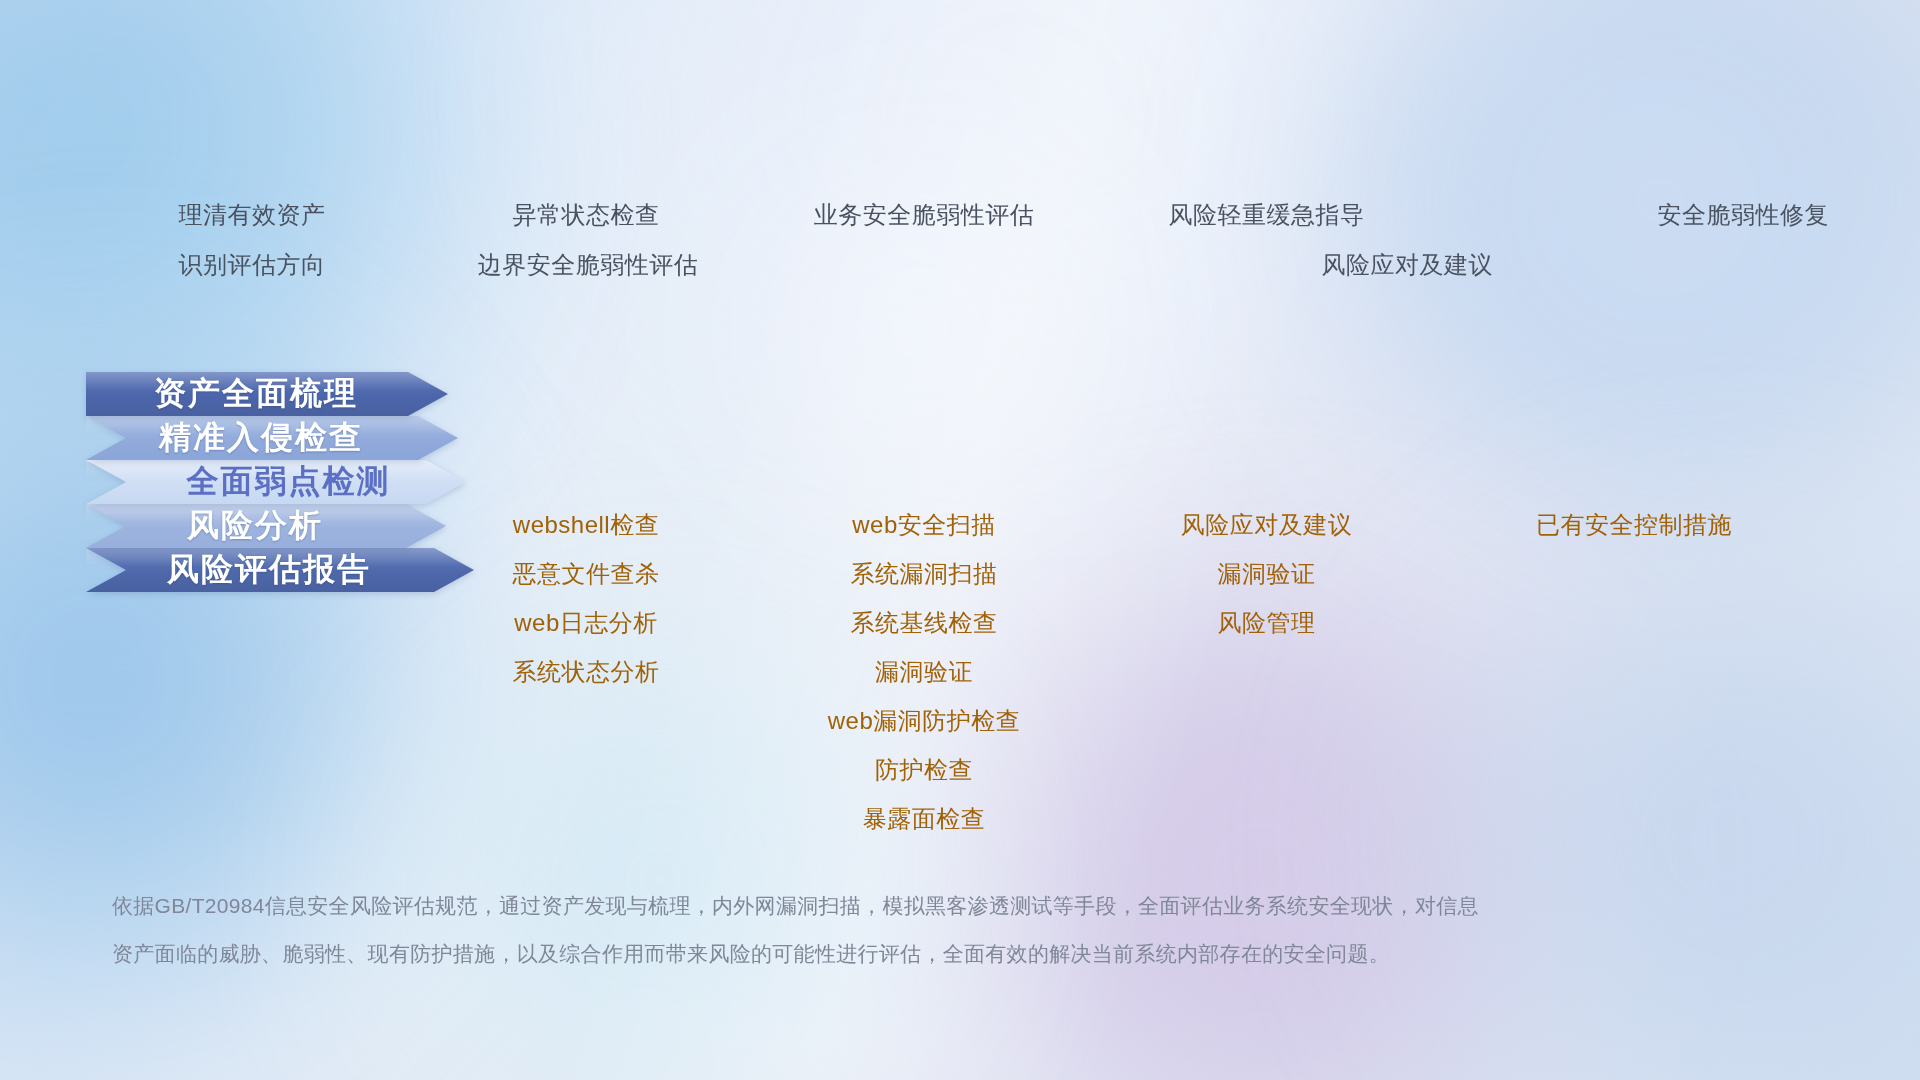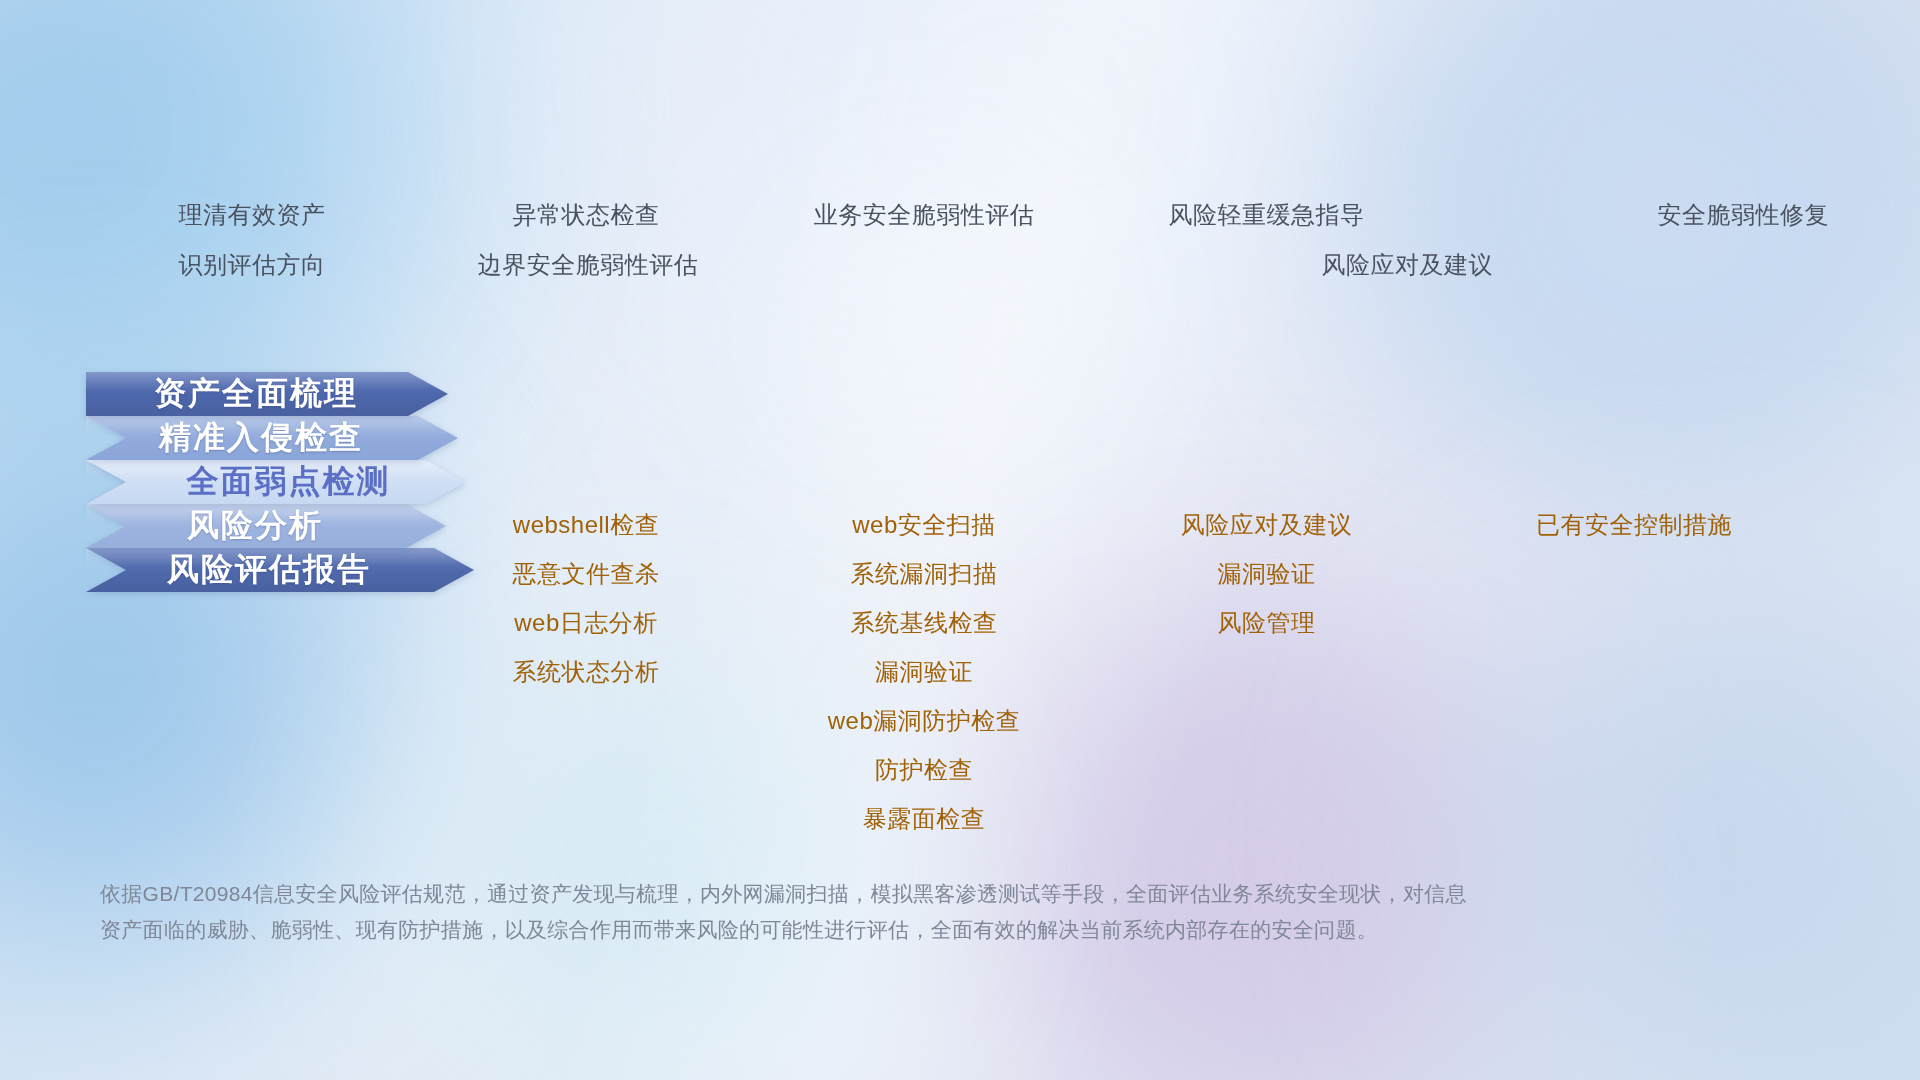--- a/index.html
+++ b/index.html
@@ -188,21 +188,21 @@
   #footer {
     position: absolute;
     left: 100px;
     top: 876px;
     width: 1560px;
     font-size: 21px;
     line-height: 36px;
     color: #7f8798;
     letter-spacing: .3px;
   }
-  #footer p { margin: 0; }
+  #footer p { margin: 12px; }
 </style>
 </head>
 <body>
 
 <div id="bg-root">
   <div class="blob blob-a"></div>
   <div class="blob blob-b"></div>
   <div class="blob blob-c"></div>
   <div class="blob blob-d"></div>
   <div class="blob blob-e"></div>

